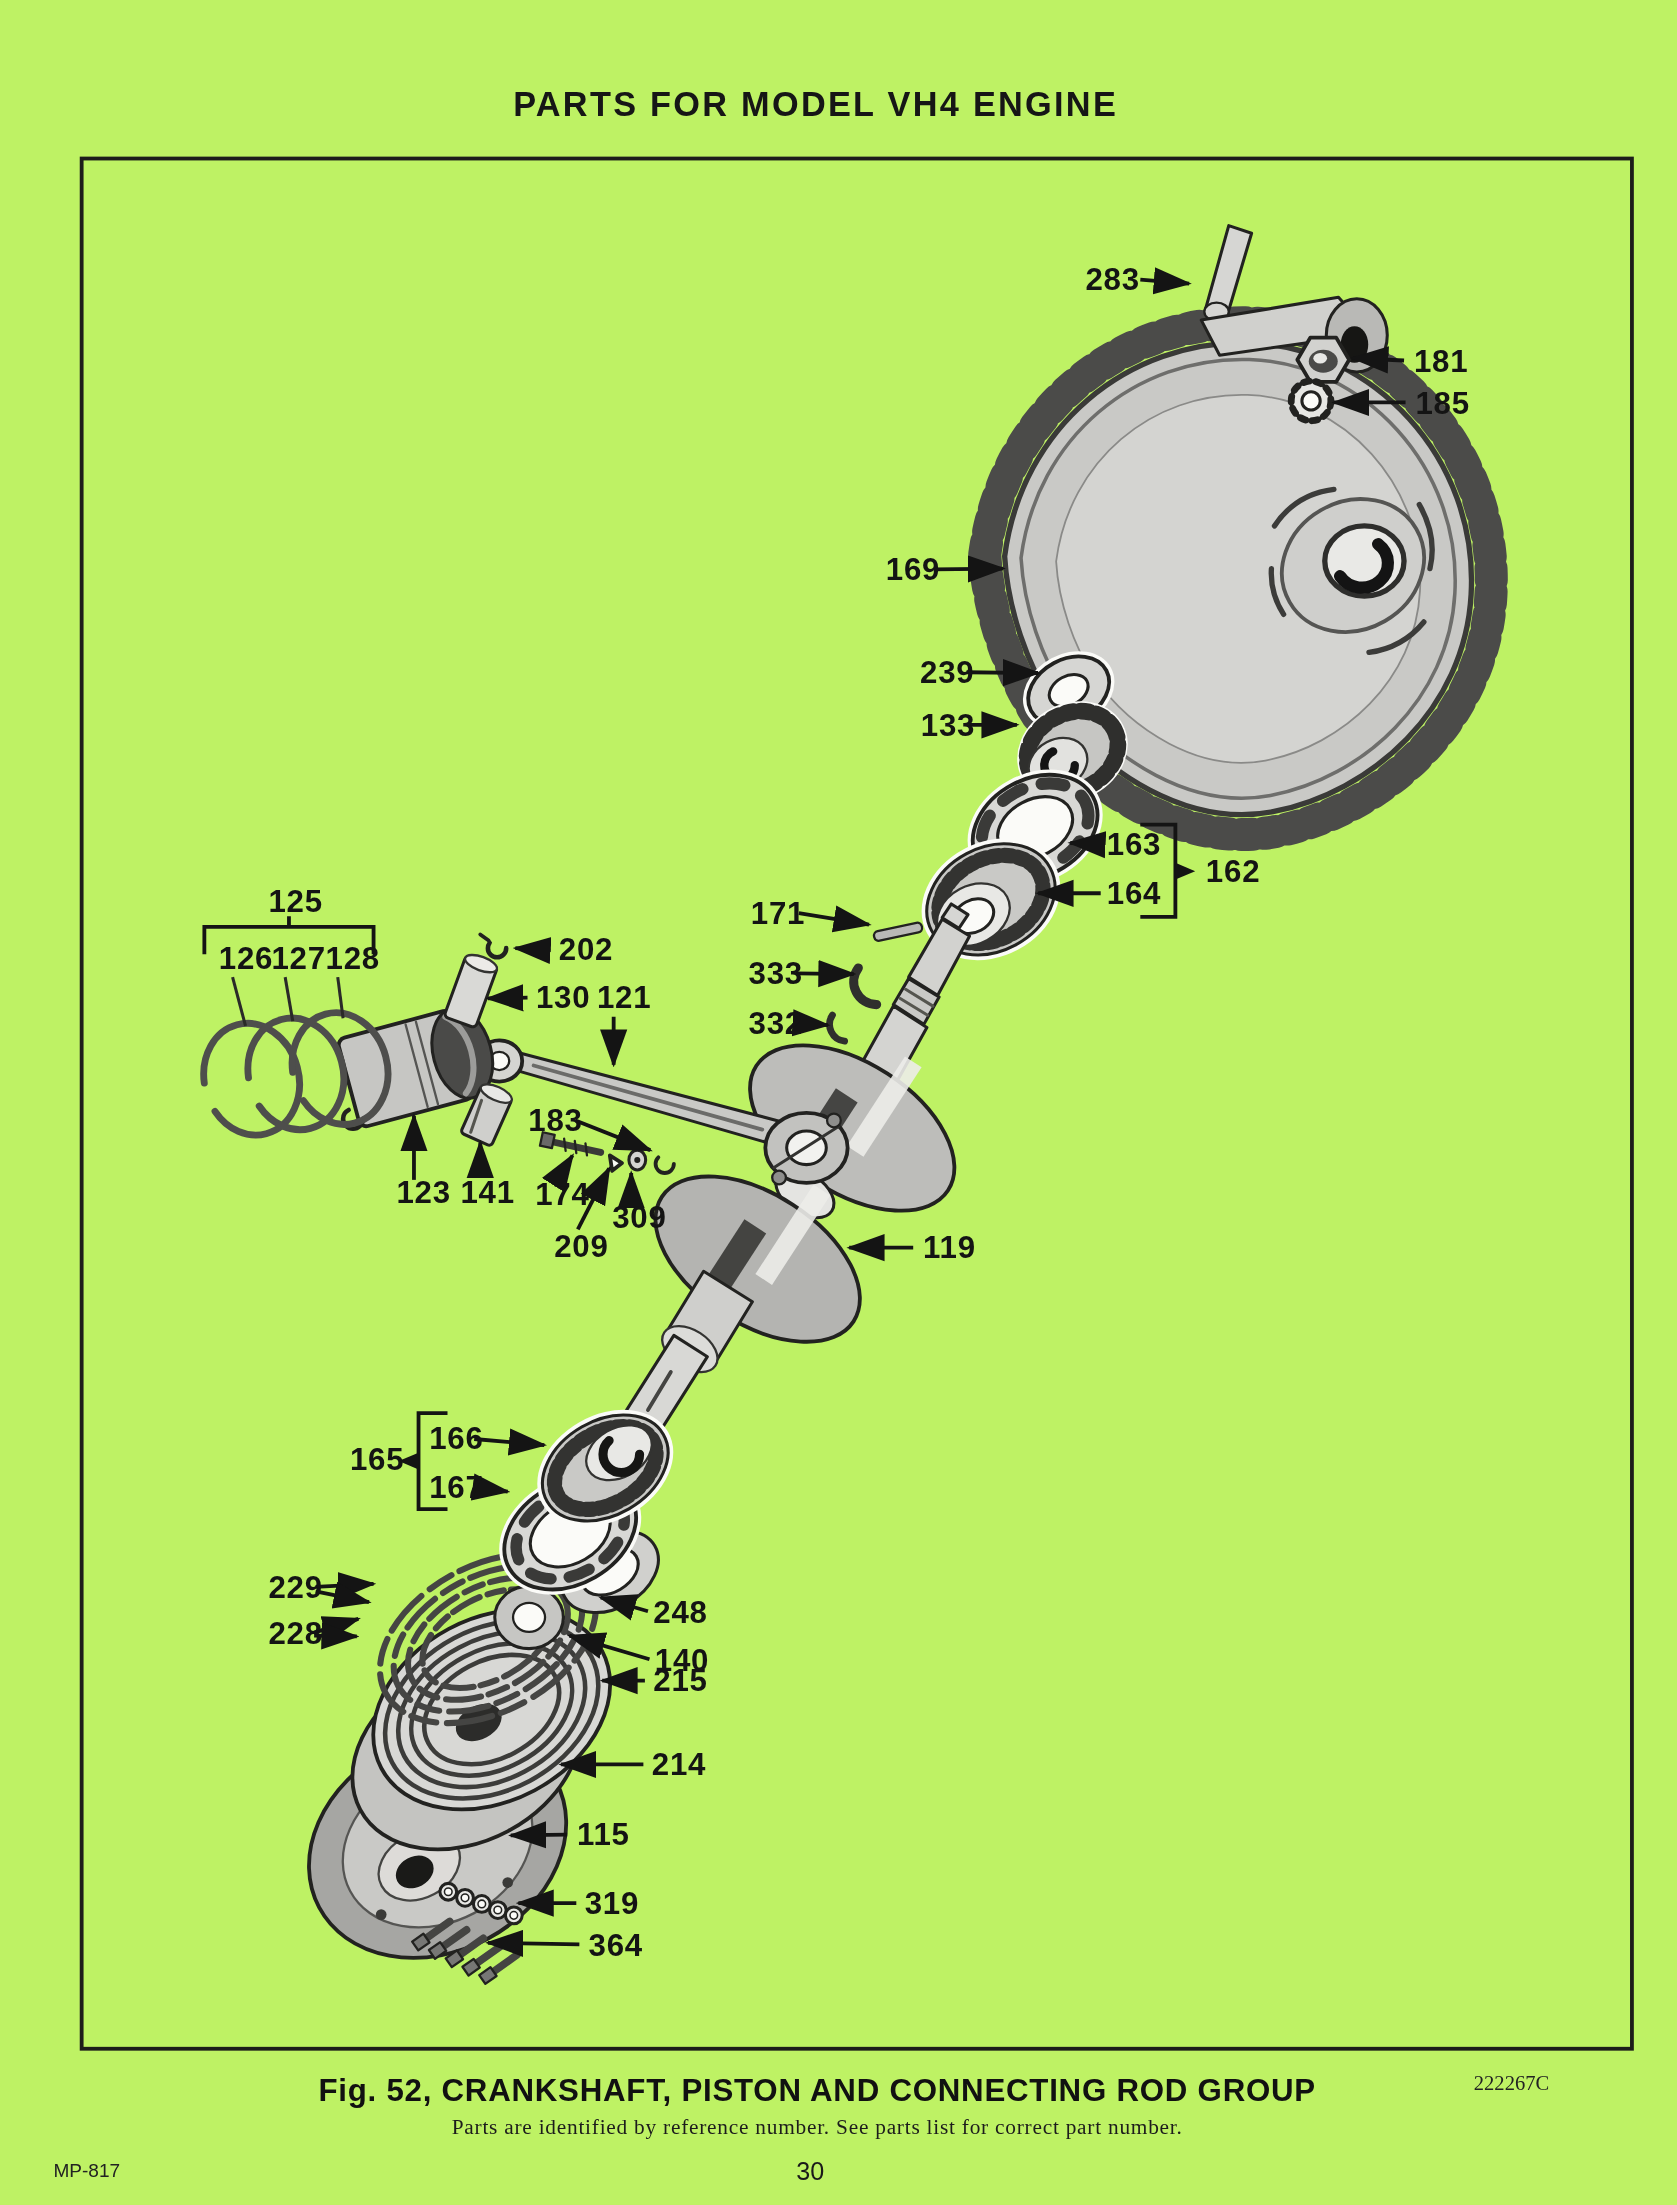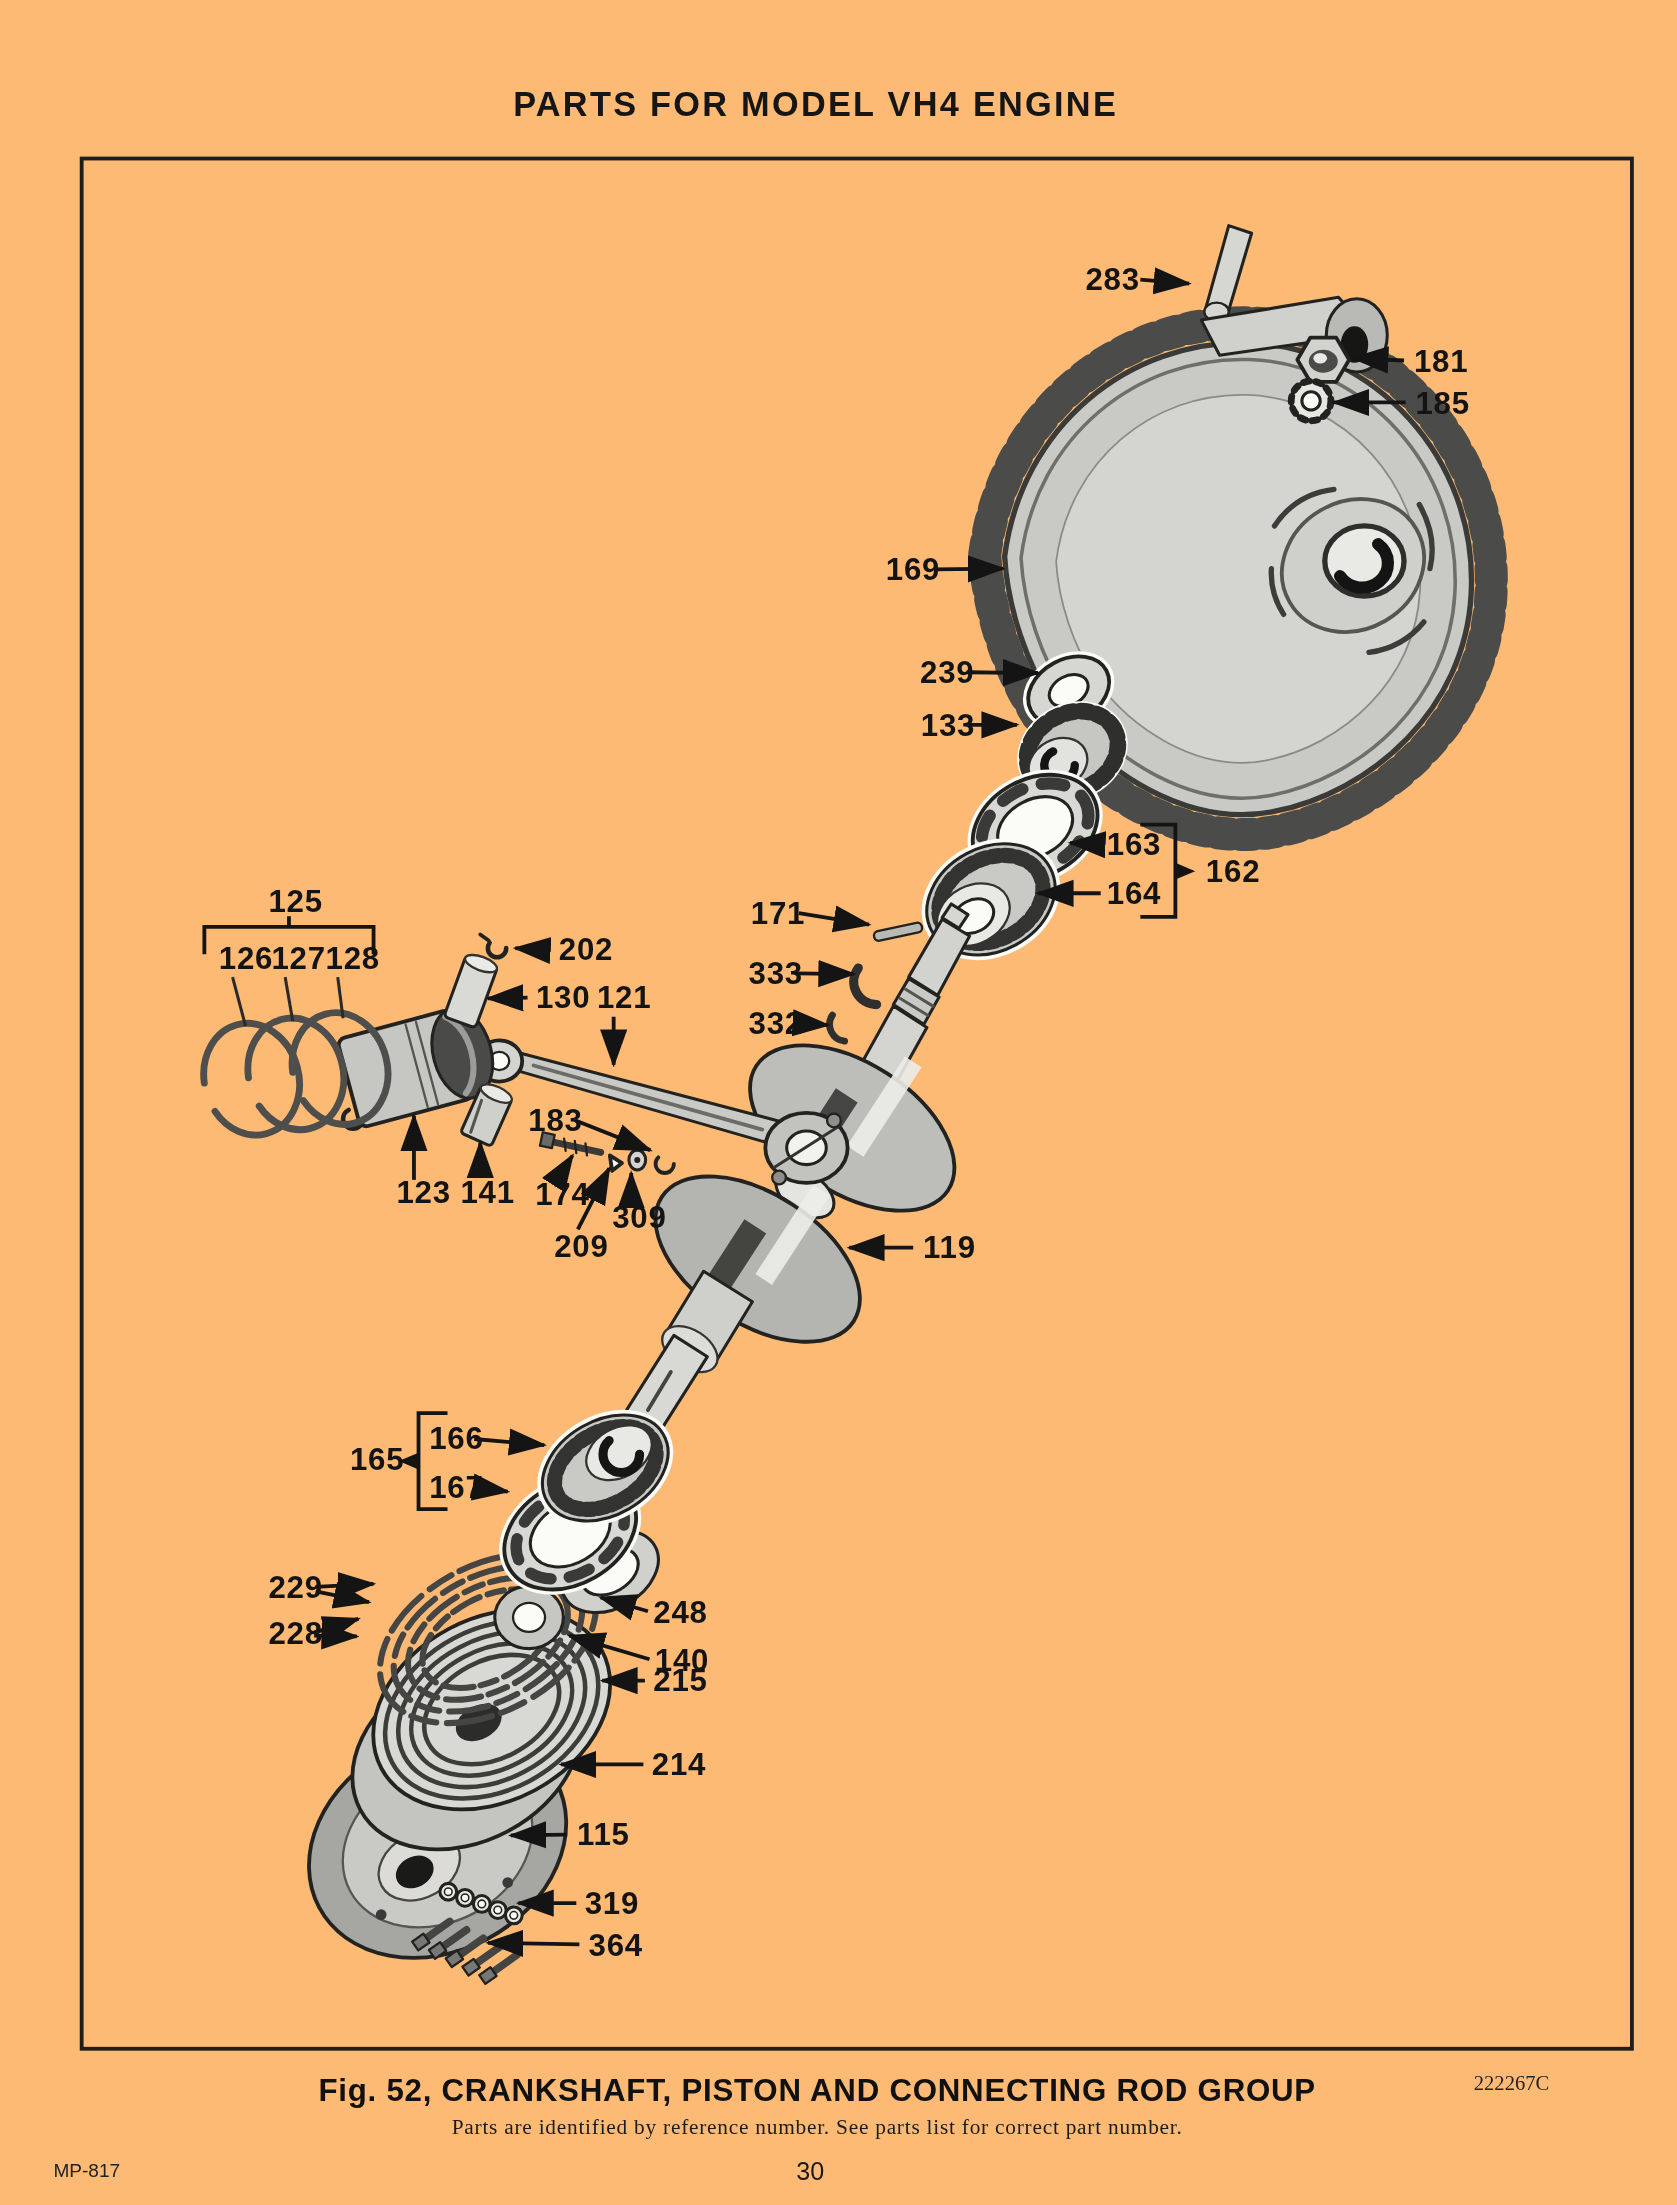--- a/index.html
+++ b/index.html
@@ -1,17 +1,17 @@
 <!DOCTYPE html>
 <html style="font-size:12.2px"><head>
 <meta charset="utf-8">
 <style>
   html,body{margin:0;padding:0;background:#777;}
   .page{
-    position:relative;width:1677px;height:2205px;background:#fdba74;
+    position:relative;width:1677px;height:2205px;background:#bef264;
     margin:0 auto;font-family:"Liberation Sans",sans-serif;
   }
   svg{display:block}
   .title-text{font:bold 45px "Liberation Sans",sans-serif;letter-spacing:3px;fill:#161616;}
   .caption-text{font:bold 41px "Liberation Sans",sans-serif;letter-spacing:1px;fill:#111;}
   .note-text{font:28px "Liberation Serif",serif;letter-spacing:1px;fill:#1c1c1c;}
   .code-text{font:27px "Liberation Serif",serif;fill:#222;}
   .footer-text{font:25px "Liberation Sans",sans-serif;fill:#222;}
   .pageno-text{font:33px "Liberation Sans",sans-serif;fill:#1a1a1a;}
   .co{font:600 41px "Liberation Sans",sans-serif;fill:#141414;letter-spacing:1px;}

